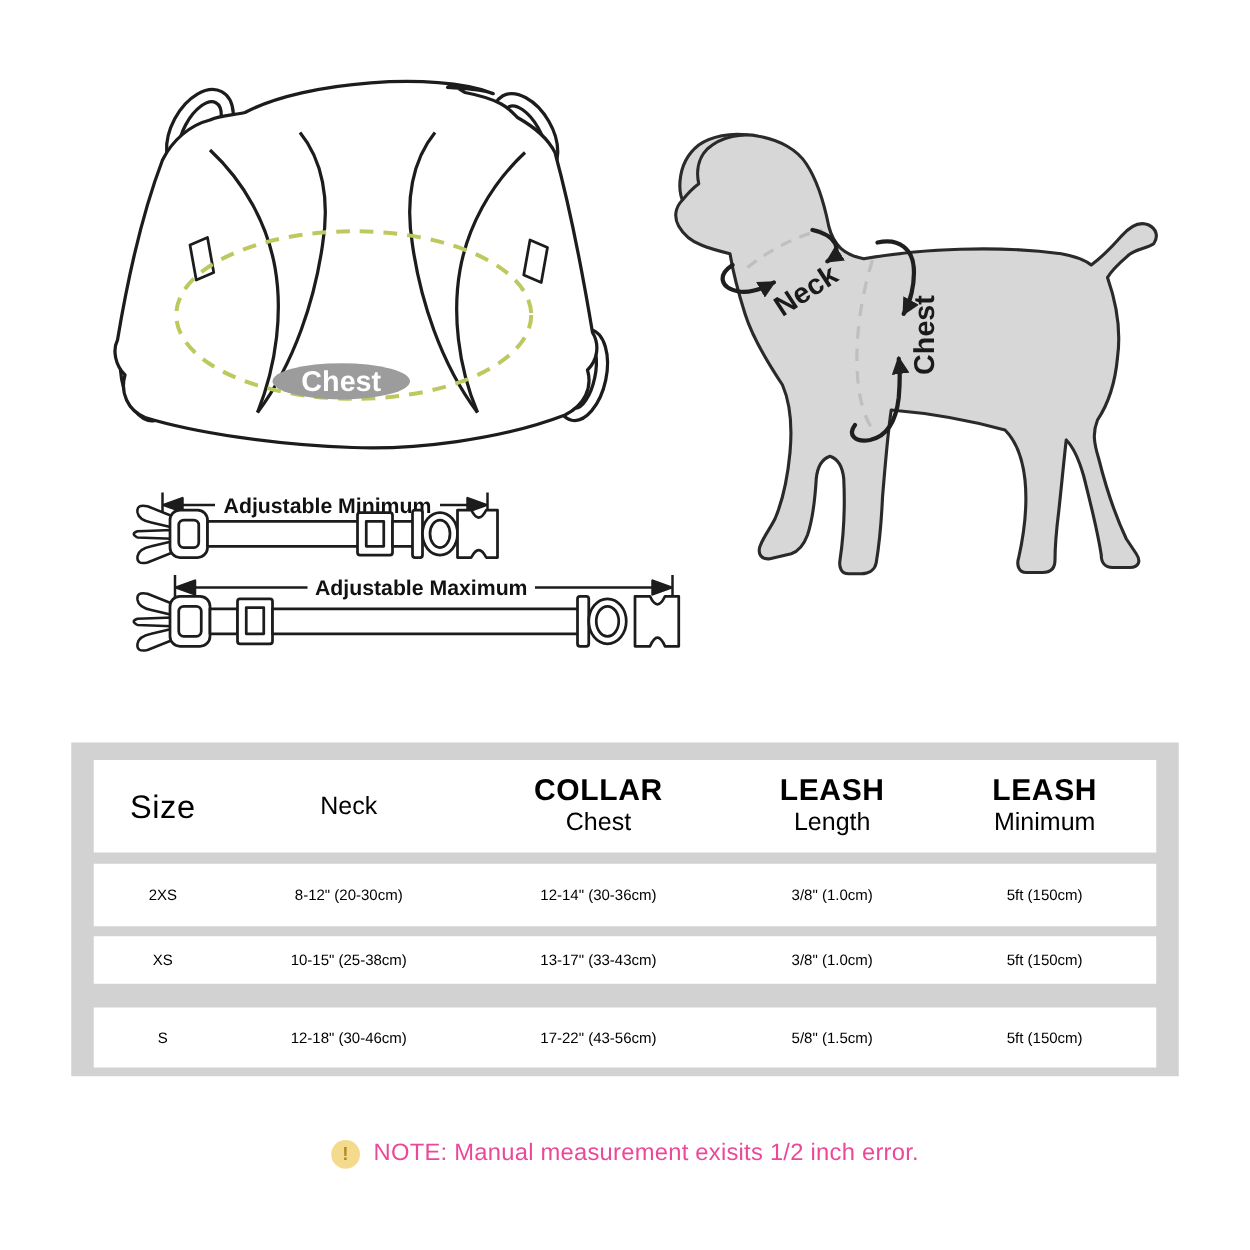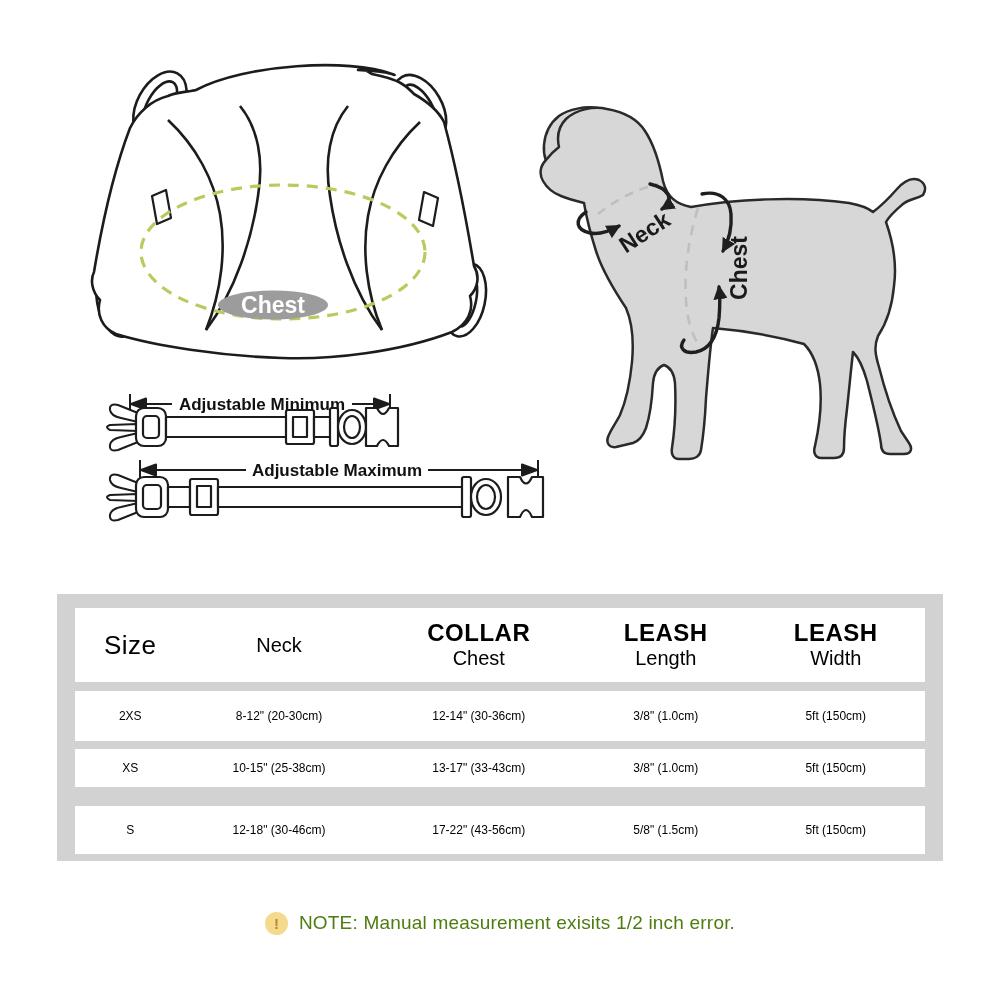--- a/index.html
+++ b/index.html
@@ -31,21 +31,21 @@
   
   #note{
     position:absolute;left:0;top:908px;width:1000px;height:30px;
     display:flex;align-items:center;justify-content:center;gap:11px;
   }
   #note .bang{
     width:23px;height:23px;border-radius:50%;background:#f4da8c;
     color:#b8882a;font-size:15px;font-weight:bold;
     display:flex;align-items:center;justify-content:center;flex:0 0 auto;
   }
-  #note .ntext{font-size:19px;color:#4d7c0f;letter-spacing:.2px;}
+  #note .ntext{font-size:19px;color:#ec4899;letter-spacing:.2px;}
 </style>
 </head>
 <body>
 
 <div id="canvas">
 
   <svg width="1000" height="590" viewBox="0 0 1000 590" style="position:absolute;left:0;top:0;">
     <defs>
       <marker id="ah" viewBox="0 0 10 10" refX="8.5" refY="5" markerWidth="4.2" markerHeight="4.2" orient="auto-start-reverse">
         <path d="M0 0 L10 5 L0 10 Z" fill="#1f1f1f"></path>
@@ -221,21 +221,21 @@
       <div class="hcell">
         <div class="t">COLLAR</div>
         <div class="s">Chest</div>
       </div>
       <div class="hcell">
         <div class="t">LEASH</div>
         <div class="s">Length</div>
       </div>
       <div class="hcell">
         <div class="t">LEASH</div>
-        <div class="s">Width</div>
+        <div class="s">Minimum</div>
       </div>
     </div>
 
     <div class="trow r1">
       <div class="dcell">2XS</div>
       <div class="dcell">8-12" (20-30cm)</div>
       <div class="dcell">12-14" (30-36cm)</div>
       <div class="dcell">3/8" (1.0cm)</div>
       <div class="dcell">5ft (150cm)</div>
     </div>

